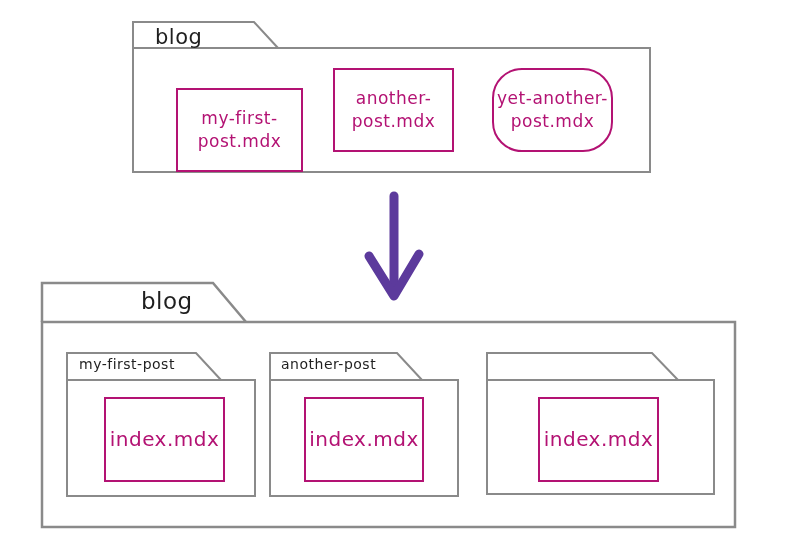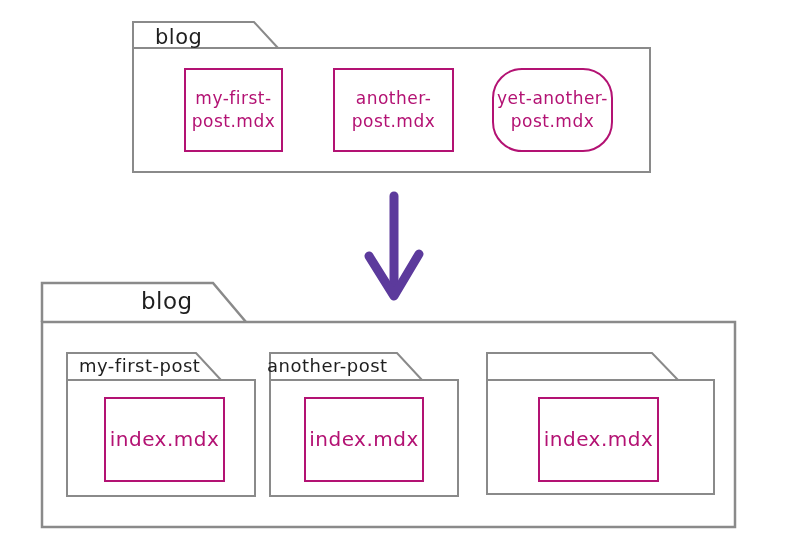--- a/index.html
+++ b/index.html
@@ -40,43 +40,43 @@
   }
   .tab-label {
     position: absolute;
     color: var(--label-text);
     letter-spacing: 0.5px;
     white-space: nowrap;
     line-height: 1;
   }
   .tab-label.blog-top  { left: 155px; top: 27px;  font-size: 21px; }
   .tab-label.blog-bottom { left: 141px; top: 290px; font-size: 23px; }
-  .tab-label.sub { font-size: 18px; top: 357px; }
+  .tab-label.sub { font-size: 14px; top: 357px; }
   .tab-label.sub1 { left: 79px; }
-  .tab-label.sub2 { left: 267px; }
+  .tab-label.sub2 { left: 281px; }
   .tab-label.sub3 { left: 497px; }
   .file-box {
     position: absolute;
     border: 2.5px solid var(--file-accent);
     color: var(--file-accent);
     display: flex;
     flex-direction: column;
     align-items: center;
     justify-content: center;
     text-align: center;
     background: var(--background);
   }
   .file-box .fline {
     font-size: 17px;
     line-height: 1.35;
     letter-spacing: 0.5px;
     white-space: nowrap;
   }
   .file-box.fb-top { top: 68px; height: 84px; }
-  .file-box.fb1 { left: 184px; width: 99px; }
+  .file-box.fb1 { left: 176px; width: 127px; margin-top: 20px; }
   .file-box.fb2 { left: 333px; width: 121px; }
   .file-box.fb3 { left: 492px; width: 121px; border-radius: 30px; }
   .file-box.fb-idx { top: 397px; height: 85px; }
   .file-box.fbi1 { left: 104px; width: 121px; }
   .file-box.fbi2 { left: 304px; width: 120px; }
   .file-box.fbi3 { left: 538px; width: 121px; }
   .file-box.fb-idx .fline { font-size: 20px; }
 </style>
 </head>
 <body>

